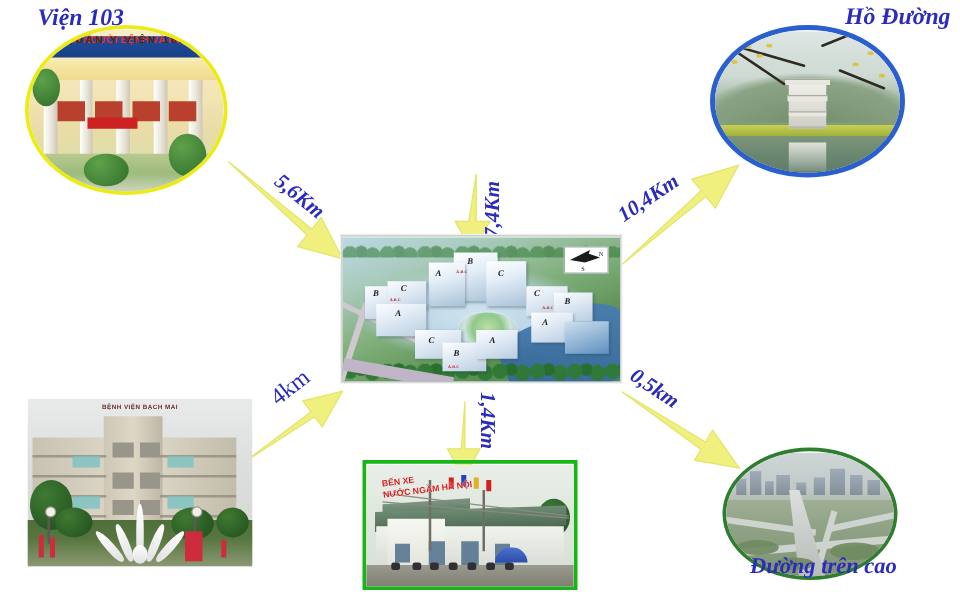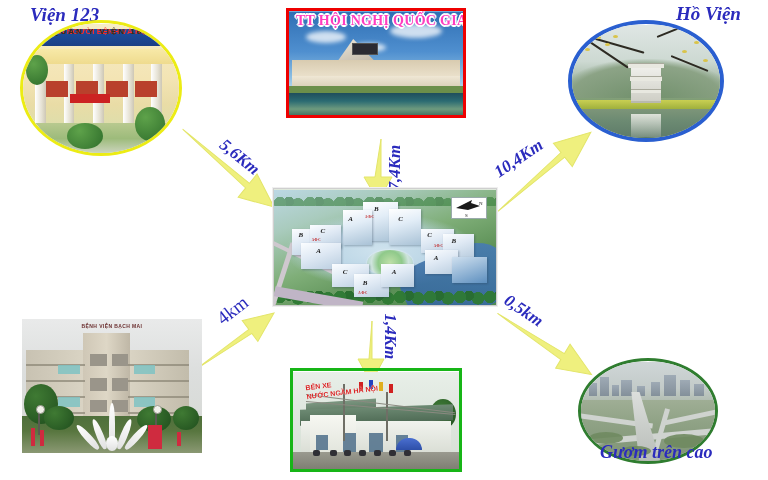--- a/index.html
+++ b/index.html
@@ -298,21 +298,21 @@
         <svg width="34" height="20" viewBox="0 0 34 20">
           <polygon points="4,10 16,4 28,8 16,12" fill="#1a1a1a"></polygon>
           <polygon points="16,4 20,2 18,8" fill="#1a1a1a"></polygon>
           <text x="27" y="7" font-size="5" fill="#111" font-family="serif">N</text>
           <text x="13" y="19" font-size="5" fill="#111" font-family="serif">S</text>
         </svg>
       </div>
     </div>
   </div>
 
-  <div class="place-label lbl-italic" style="left:30px;top:5px;font-size:19px;">Viện 123</div>
+  <div class="place-label lbl-italic" style="left:30px;top:5px;font-size:19px;">Viện 103</div>
   <div class="ellipseframe" id="v103-node">
     <div class="art">
       <div class="v103-bg"></div>
       <div class="v103-banner"></div>
       <div class="v103-bannertxt">...A VÌ NGƯỜI BỆNH VÀ HỌC...</div>
       <div class="v103-sign"></div>
       <div class="v103-signtxt">QUÂN Y VIỆN 162</div>
 
       <div class="v103-col" style="left:8%;"></div>
       <div class="v103-col" style="left:26%;"></div>
@@ -324,37 +324,22 @@
       <div class="v103-win" style="left:53%;top:44%;"></div>
       <div class="v103-win" style="left:72%;top:44%;"></div>
       <div class="v103-redband"></div>
       <div class="v103-ground"></div>
       <div class="v103-bush" style="left:28%;bottom:4%;width:36px;height:26px;"></div>
       <div class="v103-bush" style="left:72%;bottom:10%;width:30px;height:34px;"></div>
       <div class="v103-bush" style="left:2%;top:24%;width:22px;height:30px;"></div>
     </div>
   </div>
 
-  <div class="rectframe" id="conv-node">
-    <div class="art">
-      <div class="conv-sky"></div>
-      <div class="conv-cloud" style="left:10%;top:18%;width:40px;height:12px;"></div>
-      <div class="conv-cloud" style="left:58%;top:12%;width:52px;height:14px;"></div>
-      <div class="conv-cloud" style="left:36%;top:30%;width:34px;height:9px;"></div>
-      <div class="conv-peak"></div>
-      <div class="conv-screen"></div>
-      <div class="conv-roof"></div>
-      <div class="conv-body"></div>
-      <div class="conv-lawn"></div>
-      <div class="conv-water"></div>
-    </div>
-    <div class="conv-title">TT HỘI NGHỊ QUỐC GIA</div>
-  </div>
-
-  <div class="place-label lbl-italic" style="left:676px;top:4px;font-size:19px;">Hồ Viện</div>
+
+  <div class="place-label lbl-italic" style="left:676px;top:4px;font-size:19px;">Hồ Đường</div>
   <div class="ellipseframe" id="hg-node">
     <div class="art">
       <div class="hg-bg"></div>
       <div class="hg-hill"></div>
       <div class="hg-lawn"></div>
       <div class="hg-water"></div>
       <div class="hg-tower"></div>
       <div class="hg-tier" style="left:38%;top:33%;width:24%;height:4%;"></div>
       <div class="hg-tier" style="left:39%;top:45%;width:22%;height:3%;"></div>
       <div class="hg-tier" style="left:40%;top:56%;width:20%;height:3%;"></div>
@@ -477,15 +462,15 @@
       <div class="rd-way" style="left:-6%;top:56%;width:60%;height:5px;transform:rotate(8deg);"></div>
       <div class="rd-way" style="left:4%;top:72%;width:96%;height:6px;transform:rotate(-5deg);"></div>
       <div class="rd-way" style="right:-8%;top:52%;width:46%;height:5px;transform:rotate(-12deg);"></div>
       <div class="rd-way" style="left:58%;top:46%;width:5px;height:44%;transform:rotate(16deg);"></div>
       <div class="rd-viaduct"></div>
       <div class="rd-grass" style="left:6%;bottom:18%;width:34px;height:12px;"></div>
       <div class="rd-grass" style="left:62%;bottom:14%;width:40px;height:14px;"></div>
       <div class="rd-grass" style="left:30%;bottom:6%;width:30px;height:10px;"></div>
     </div>
   </div>
-  <div class="place-label lbl-italic" style="left:600px;top:443px;font-size:18px;">Gươm trên cao</div>
+  <div class="place-label lbl-italic" style="left:600px;top:443px;font-size:18px;">Đường trên cao</div>
 
 </div>
 
 </body></html>

